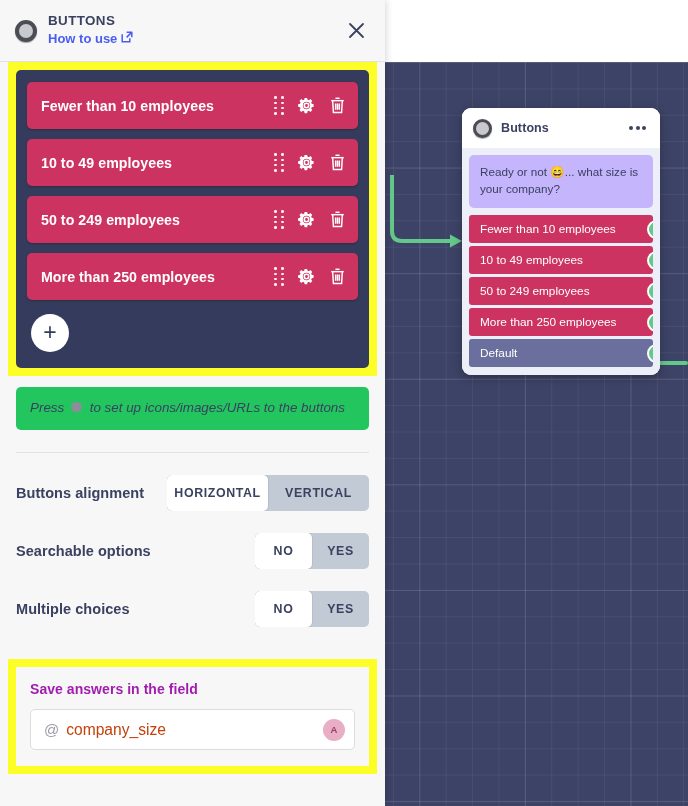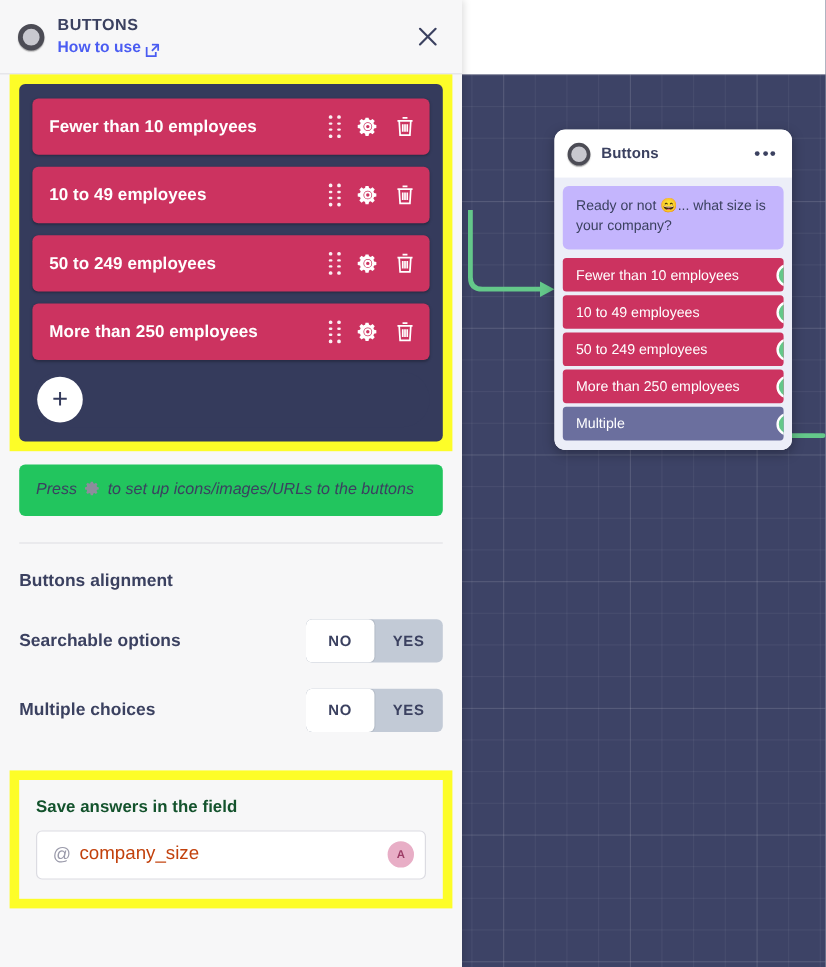--- a/index.html
+++ b/index.html
@@ -75,21 +75,21 @@
     background:#f7f7f8;overflow:hidden;
     box-shadow:2px 0 6px rgba(0,0,0,.13);
   }
   #panel-header{
     height:62px;background:#f7f7f8;border-bottom:1px solid #e2e2e6;
     display:flex;align-items:center;padding:0 16px 0 15px;box-sizing:border-box;
   }
   #panel-head-texts{margin-left:11px;flex:1;}
   #panel-title{font-size:13.4px;font-weight:bold;letter-spacing:.4px;color:#3b4160;line-height:1.25;}
   #howto{
-    font-size:13px;font-weight:bold;color:#4a5cf2;display:inline-flex;align-items:flex-end;gap:4px;
+    font-size:13px;font-weight:bold;color:#4a5cf2;display:inline-flex;align-items:flex-start;gap:4px;
     line-height:1.3;cursor:pointer;
   }
   #close-btn{
     width:26px;height:26px;display:flex;align-items:center;justify-content:center;
     cursor:pointer;color:#3b4160;
   }
 
   #section-title{
     font-size:13.6px;color:#3b4160;padding:12px 0 9px 16px;letter-spacing:.05px;
   }
@@ -137,21 +137,21 @@
   .seg div{
     font-size:12.4px;font-weight:bold;letter-spacing:.6px;color:#3b4160;
     display:flex;align-items:center;justify-content:center;cursor:pointer;
     height:36px;box-sizing:border-box;
   }
   .seg div.on{background:#fff;border-radius:5px;box-shadow:0 0 0 1px rgba(0,0,0,.06);}
   #seg-align div{width:101px;}
   #seg-search div,#seg-multi div{width:57px;}
 
   #save-card{background:#f7f7f8;padding:14px 14px 16px 14px;box-sizing:border-box;}
-  #save-label{font-size:14px;font-weight:bold;color:#14532d;margin-bottom:12px;letter-spacing:.05px;}
+  #save-label{font-size:14px;font-weight:bold;color:#a21caf;margin-bottom:12px;letter-spacing:.05px;}
   #field-input{
     height:41px;background:#fff;border:1px solid #dcdce2;border-radius:5px;
     display:flex;align-items:center;padding:0 9px 0 13px;box-sizing:border-box;
   }
   #at{color:#9b9bab;font-size:15px;margin-right:7px;}
   #field-value{flex:1;font-size:15.6px;color:#c2410c;}
   #avatar{
     width:22px;height:22px;border-radius:50%;background:#e8aec6;color:#9d3c66;
     font-size:9.5px;font-weight:bold;display:flex;align-items:center;justify-content:center;flex:none;
   }
@@ -191,21 +191,21 @@
       </div>
       <div class="node-btn">
         <span>50 to 249 employees</span>
         <span class="node-dot"></span>
       </div>
       <div class="node-btn">
         <span>More than 250 employees</span>
         <span class="node-dot"></span>
       </div>
       <div class="node-btn default">
-        <span>Multiple</span>
+        <span>Default</span>
         <span class="node-dot"></span>
       </div>
     </div>
   </div>
 </div>
 
 <div id="panel">
 
   <div id="panel-header">
     <span class="ring lg"></span>
@@ -366,20 +366,24 @@
         <path d="M12 8.2a3.8 3.8 0 100 7.6 3.8 3.8 0 000-7.6zm0 5.6a1.8 1.8 0 110-3.6 1.8 1.8 0 010 3.6z"></path>
         <path d="M21 13.6v-3.2l-2.4-.5a6.9 6.9 0 00-.7-1.7l1.4-2-2.3-2.3-2 1.4a6.9 6.9 0 00-1.7-.7L12.8 2.6H9.6l-.5 2a6.9 6.9 0 00-1.7.7l-2-1.4-2.3 2.3 1.4 2c-.3.5-.5 1.1-.7 1.7l-2.4.5v3.2l2.4.5c.2.6.4 1.2.7 1.7l-1.4 2 2.3 2.3 2-1.4c.5.3 1.1.5 1.7.7l.5 2.4h3.2l.5-2.4c.6-.2 1.2-.4 1.7-.7l2 1.4 2.3-2.3-1.4-2c.3-.5.5-1.1.7-1.7l2.4-.5z"></path>
       </svg>
     <span>to set up icons/images/URLs to the buttons</span>
   </div>
 
   <div id="divider"></div>
 
   <div class="opt-row">
     <span class="opt-label">Buttons alignment</span>
+    <span class="seg" id="seg-align">
+      <div class="on">HORIZONTAL</div>
+      <div>VERTICAL</div>
+    </span>
   </div>
 
   <div class="opt-row">
     <span class="opt-label">Searchable options</span>
     <span class="seg" id="seg-search">
       <div class="on">NO</div>
       <div>YES</div>
     </span>
   </div>
 

